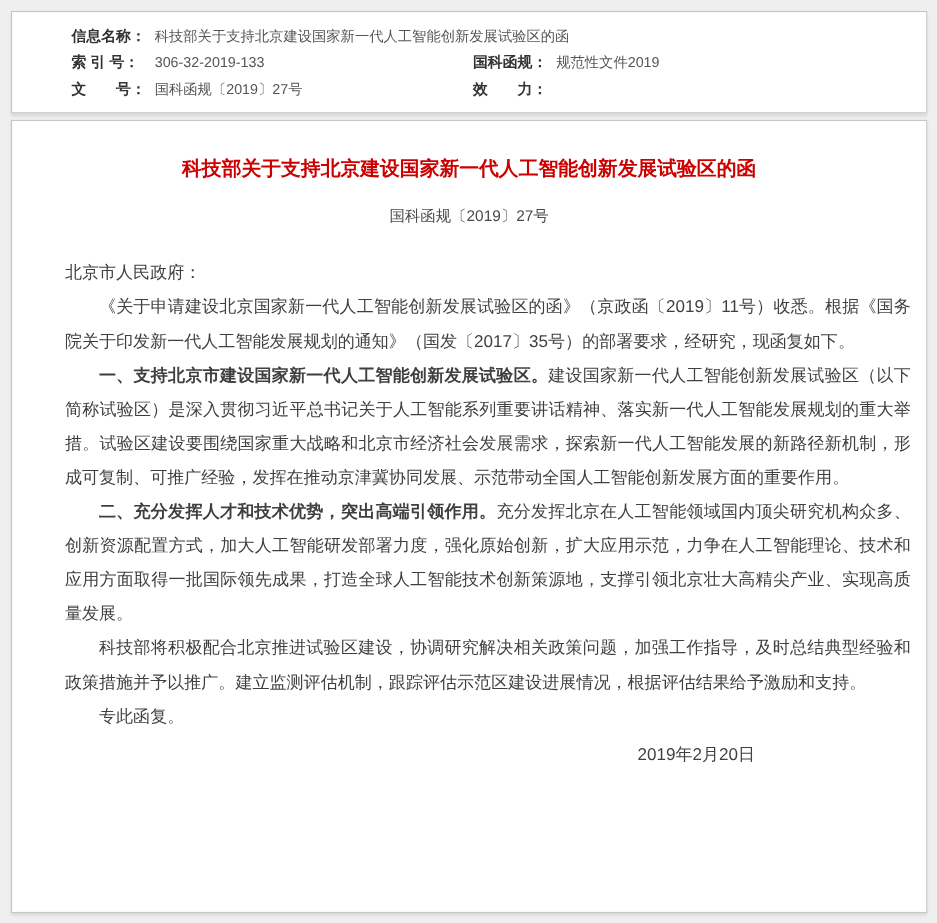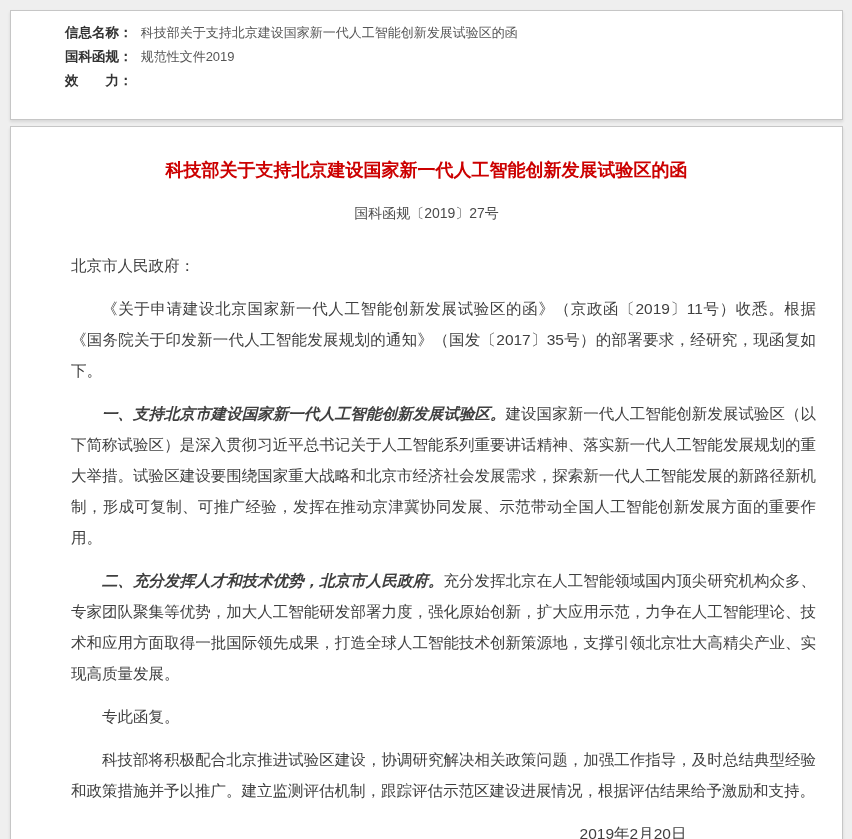--- a/index.html
+++ b/index.html
@@ -10,21 +10,21 @@
     overflow: hidden;
     background: #efefef;
     font-family: "Liberation Sans", "DejaVu Sans", sans-serif;
   }
   
   .meta-card {
     margin: 10px 9px 6px 10px;
     background: #ffffff;
     border: 1px solid #c6c6c6;
     box-shadow: 0 2px 3px rgba(0,0,0,0.10);
-    padding: 10px 0 26px 0;
+    padding: 10px 0 9px 0;
   }
   .meta-row {
     display: flex;
     padding-left: 54px;
     line-height: 24px;
     font-size: 13px;
   }
   .meta-cell { width: 365px; white-space: nowrap; }
   .meta-cell.wide { width: auto; }
   .meta-label {
@@ -62,71 +62,79 @@
     line-height: 20px;
   }
   .doc-body {
     margin-top: 27px;
     padding: 0 14px 0 48px;
     font-size: 15.5px;
     line-height: 31px;
     color: #3f3f3f;
     text-align: justify;
   }
-  .doc-body p { margin: 12px; text-indent: 2em; }
+  .doc-body p { margin: 0; text-indent: 2em; }
   .doc-body p.salutation { text-indent: 0; }
-  .lead { font-weight: bold; font-style: italic; }
+  .lead { font-weight: bold; }
   .signature {
     margin: 4px 75px 0 auto;
     width: 240px;
     text-align: center;
     font-size: 15.5px;
     line-height: 32px;
     color: #3f3f3f;
   }
 </style>
 </head>
 <body>
 
 <div class="meta-card">
   <div class="meta-row">
     <div class="meta-cell wide">
       <span class="meta-label">信息名称：</span>
       <span class="meta-value">科技部关于支持北京建设国家新一代人工智能创新发展试验区的函</span>
     </div>
   </div>
   <div class="meta-row">
+    <div class="meta-cell">
+      <span class="meta-label">索 引 号：</span>
+      <span class="meta-value">306-32-2019-133</span>
+    </div>
     <div class="meta-cell wide">
       <span class="meta-label">国科函规：</span>
       <span class="meta-value">规范性文件2019</span>
     </div>
   </div>
   <div class="meta-row">
+    <div class="meta-cell">
+      <span class="meta-label">文　　号：</span>
+      <span class="meta-value">国科函规〔2019〕27号</span>
+    </div>
     <div class="meta-cell wide">
       <span class="meta-label">效　　力：</span>
       <span class="meta-value"></span>
     </div>
   </div>
 </div>
 
 <div class="doc-card">
   <div class="doc-title">科技部关于支持北京建设国家新一代人工智能创新发展试验区的函</div>
   <div class="doc-number">国科函规〔2019〕27号</div>
 
   <div class="doc-body">
     <p class="salutation">北京市人民政府：</p>
 
     <p><span class="lead"></span><span>《关于申请建设北京国家新一代人工智能创新发展试验区的函》（京政函〔2019〕11号）收悉。根据《国务院关于印发新一代人工智能发展规划的通知》（国发〔2017〕35号）的部署要求，经研究，现函复如下。</span></p>
 
     <p><span class="lead">一、支持北京市建设国家新一代人工智能创新发展试验区。</span><span>建设国家新一代人工智能创新发展试验区（以下简称试验区）是深入贯彻习近平总书记关于人工智能系列重要讲话精神、落实新一代人工智能发展规划的重大举措。试验区建设要围绕国家重大战略和北京市经济社会发展需求，探索新一代人工智能发展的新路径新机制，形成可复制、可推广经验，发挥在推动京津冀协同发展、示范带动全国人工智能创新发展方面的重要作用。</span></p>
 
-    <p><span class="lead">二、充分发挥人才和技术优势，北京市人民政府。</span><span>充分发挥北京在人工智能领域国内顶尖研究机构众多、专家团队聚集等优势，加大人工智能研发部署力度，强化原始创新，扩大应用示范，力争在人工智能理论、技术和应用方面取得一批国际领先成果，打造全球人工智能技术创新策源地，支撑引领北京壮大高精尖产业、实现高质量发展。</span></p>
+    <p><span class="lead">二、充分发挥人才和技术优势，突出高端引领作用。</span><span>充分发挥北京在人工智能领域国内顶尖研究机构众多、创新资源配置方式，加大人工智能研发部署力度，强化原始创新，扩大应用示范，力争在人工智能理论、技术和应用方面取得一批国际领先成果，打造全球人工智能技术创新策源地，支撑引领北京壮大高精尖产业、实现高质量发展。</span></p>
 
 
+    <p><span class="lead"></span><span>科技部将积极配合北京推进试验区建设，协调研究解决相关政策问题，加强工作指导，及时总结典型经验和政策措施并予以推广。建立监测评估机制，跟踪评估示范区建设进展情况，根据评估结果给予激励和支持。</span></p>
+
     <p><span class="lead"></span><span>专此函复。</span></p>
-
-    <p><span class="lead"></span><span>科技部将积极配合北京推进试验区建设，协调研究解决相关政策问题，加强工作指导，及时总结典型经验和政策措施并予以推广。建立监测评估机制，跟踪评估示范区建设进展情况，根据评估结果给予激励和支持。</span></p>
 
     <div class="signature">
       <div>2019年2月20日</div>
     </div>
   </div>
 </div>
 
 </body></html>

